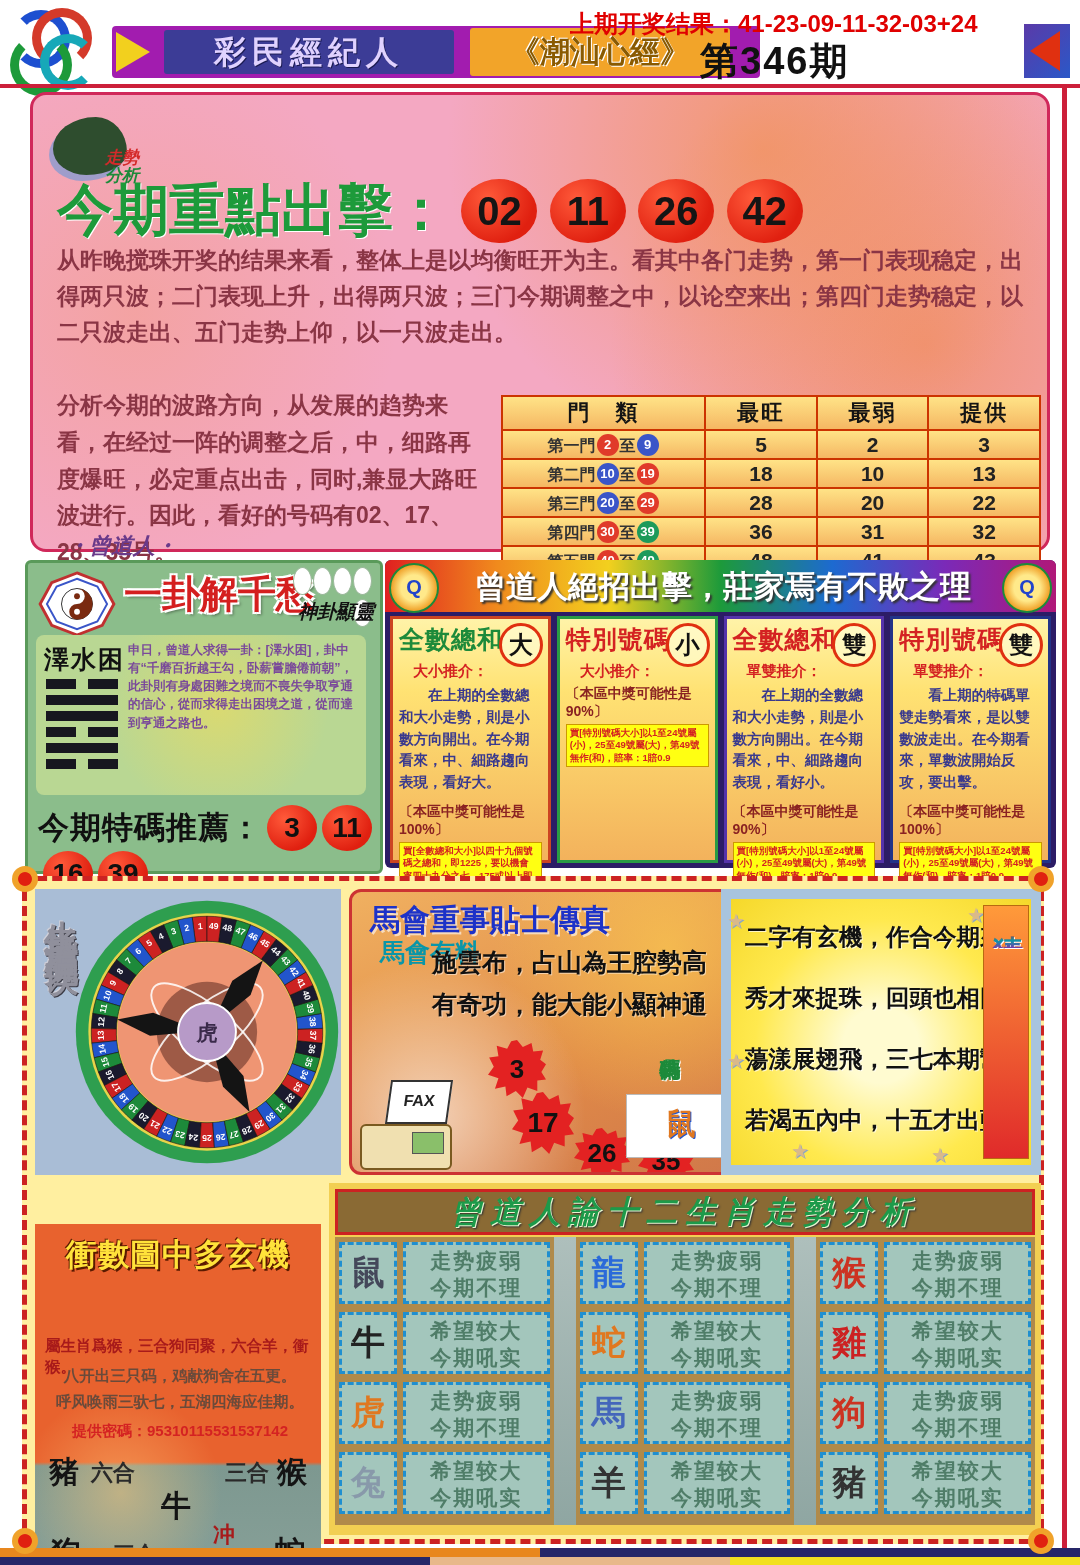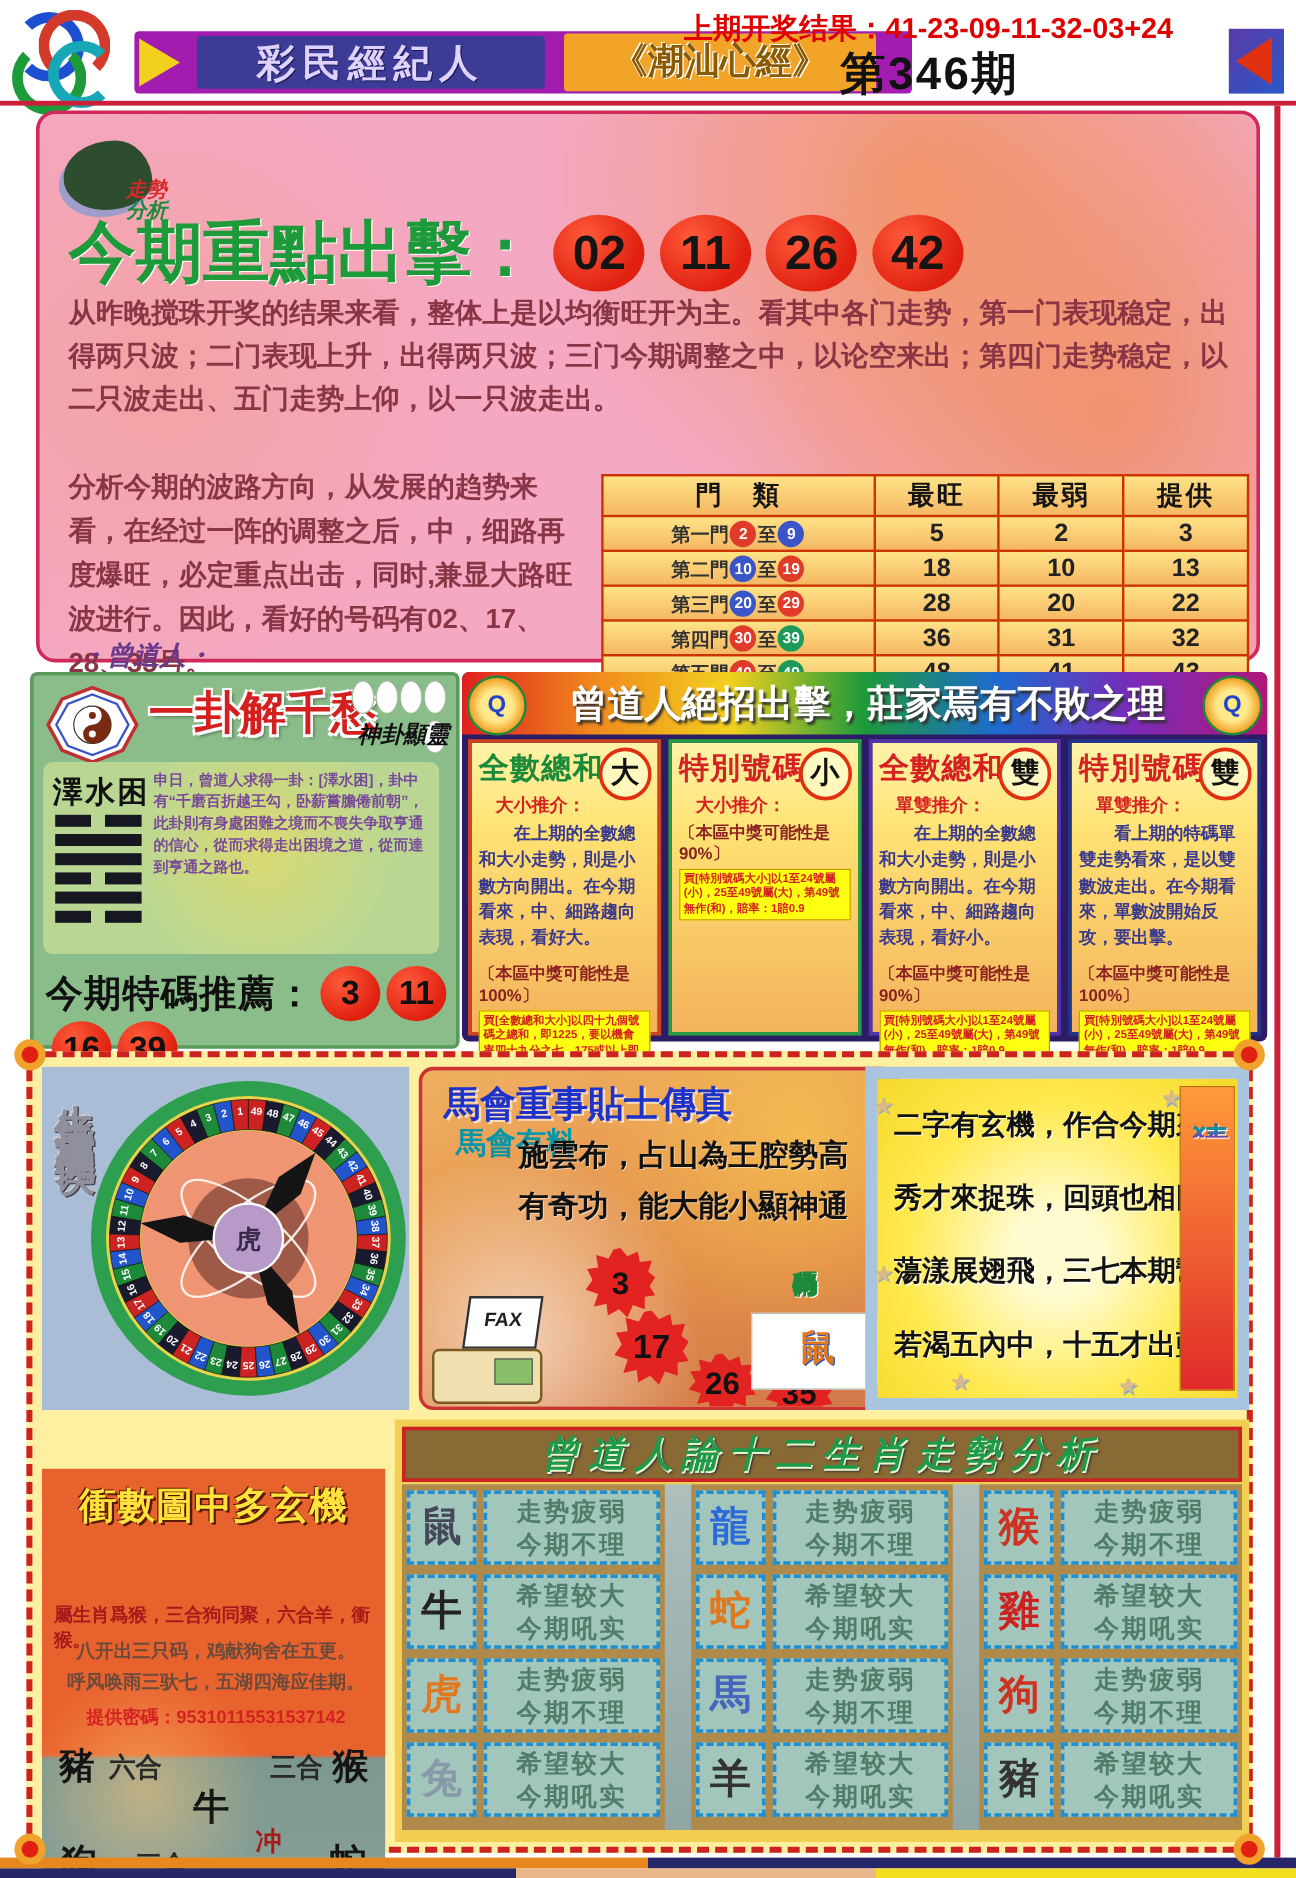--- a/index.html
+++ b/index.html
@@ -47,21 +47,21 @@
   .ball{display:inline-block;width:76px;height:64px;background:radial-gradient(circle at 35% 30%,#ff5a3a,#e02010 70%);
       border-radius:50%;color:#151515;font-size:40px;font-weight:bold;text-align:center;line-height:64px;
       vertical-align:middle;margin-left:8px;}
   .para1{position:absolute;left:24px;top:148px;width:966px;font-size:23px;font-weight:bold;color:#8a3545;
       line-height:1.56;text-align:justify;}
   .para2{position:absolute;left:24px;top:292px;width:430px;font-size:23px;font-weight:bold;color:#8a3545;line-height:1.6;}
   .sig{position:absolute;left:34px;top:436px;font-size:22px;color:#6a3a8a;font-weight:bold;font-style:italic;}
   .doortab{position:absolute;left:468px;top:300px;width:540px;border-collapse:collapse;
       font-family:"Liberation Sans",sans-serif;}
   .doortab td,.doortab th{border:2px solid #cc3300;background:linear-gradient(180deg,#ffe387,#f5b763);
-      text-align:center;padding:1px 2px;}
+      text-align:center;padding:1px 14px;}
   .doortab th{font-size:22px;color:#141414;letter-spacing:2px;height:28px;}
   .doortab td{font-size:21px;font-weight:bold;color:#222;height:25px;}
   .doorname{font-size:16px;font-weight:bold;color:#333;}
   .mini{display:inline-block;width:22px;height:22px;border-radius:50%;color:#fff;font-size:13px;font-weight:bold;
       line-height:22px;text-align:center;vertical-align:middle;margin:0 1px;}
   
   .gua{position:absolute;left:25px;top:560px;width:352px;height:308px;background:#8bbd8b;border:3px solid #5a9a5a;
       border-radius:6px;}
   .bagua{position:absolute;left:10px;top:8px;width:78px;height:66px;}
   .guatitle{position:absolute;left:96px;top:6px;font-size:38px;font-weight:bold;color:#d41f1f;white-space:nowrap;

